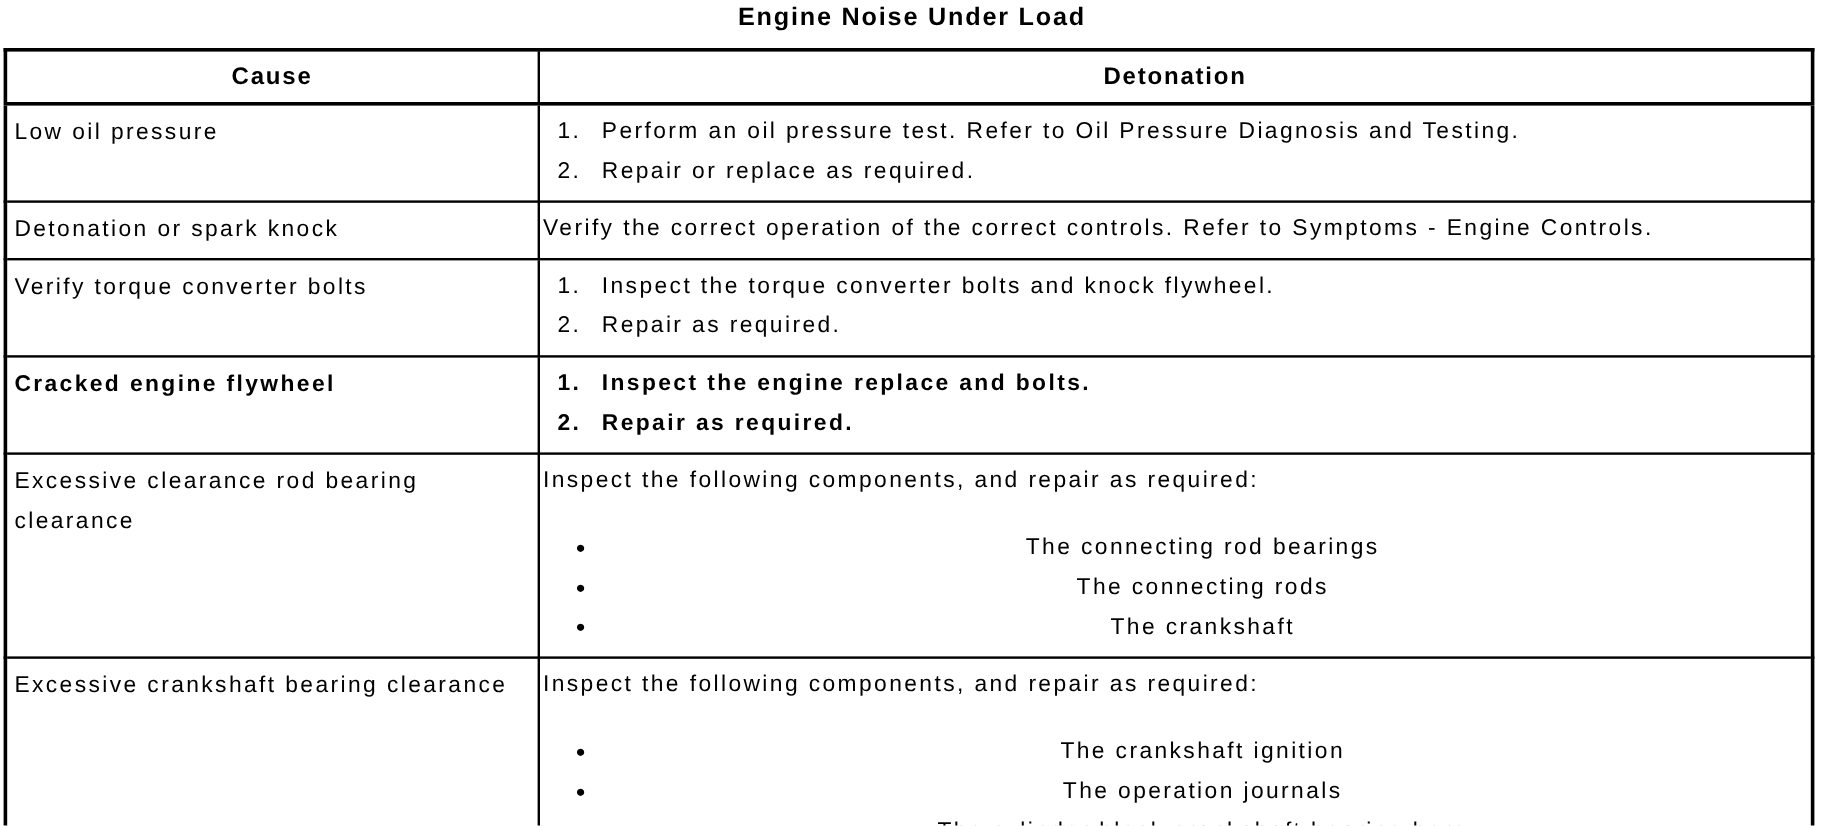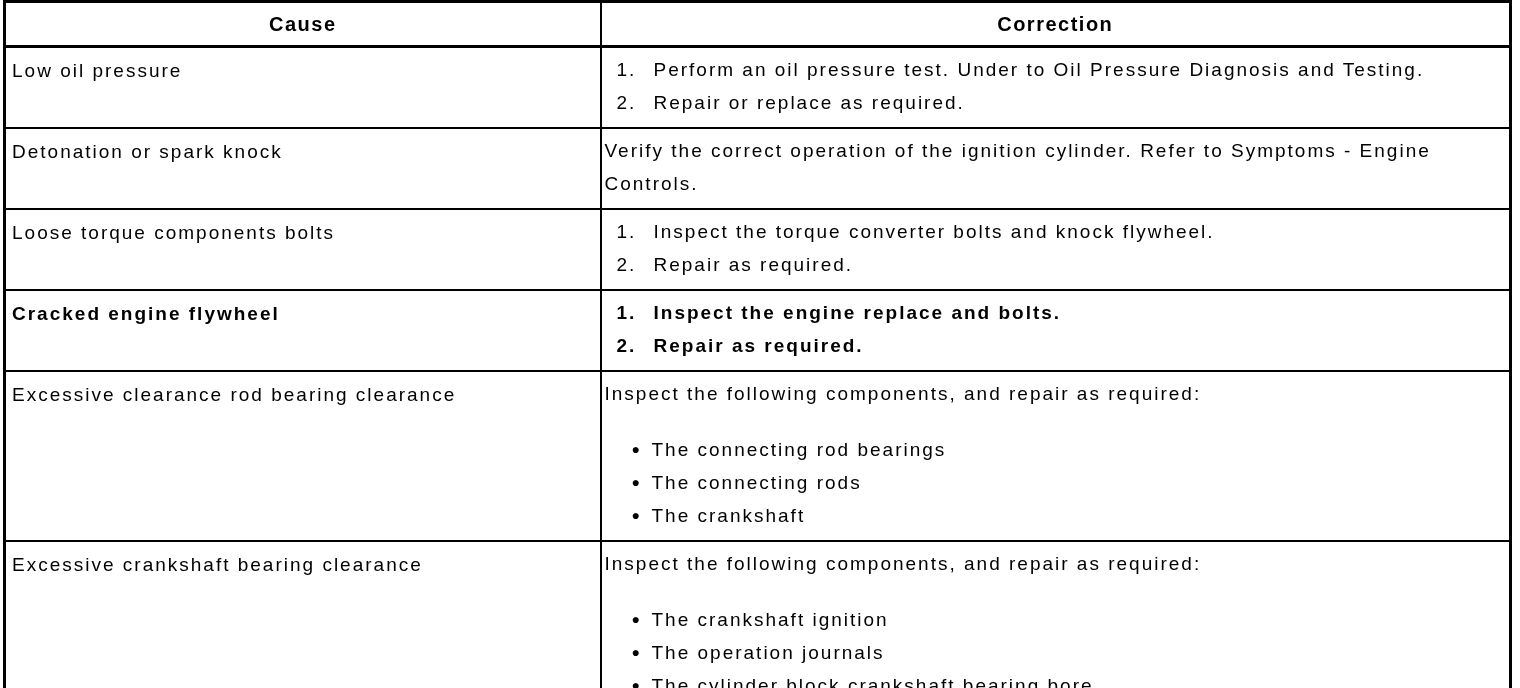--- a/index.html
+++ b/index.html
@@ -31,21 +31,21 @@
   table.diag-table { border-width: 3px; }
   .diag-table th {
     font-weight: bold;
     font-size: 20px;
     letter-spacing: 1.5px;
     text-align: center;
     vertical-align: middle;
     border-bottom-width: 3px;
     height: 43px;
   }
-  .col-cause { width: 596px; }
+  .col-cause { width: 444px; }
   .diag-table td {
     vertical-align: top;
     font-size: 19px;
     letter-spacing: 2px;
     line-height: 33px;
   }
   .cause-cell { padding: 6px 6px 6px 6px; }
   .correction-cell { padding: 5px 4px 8px 2px; }
   ol.steps {
     list-style: none;
@@ -62,20 +62,21 @@
     position: absolute;
     left: 0;
     top: 0;
     line-height: 33px;
   }
   .para { padding-left: 1px; }
   ul.bullets {
     list-style: none;
     margin-top: 23px;
     padding-left: 28px;
+    text-align: center;
   }
   ul.bullets > li {
     position: relative;
     padding-left: 20px;
   }
   ul.bullets > li::before {
     content: var(--bullet, "\25CF");
     position: absolute;
     left: 0;
     top: 0;
@@ -88,50 +89,51 @@
   tr.row-h2 { height: 40px; }
   tr.row-h3 { height: 75px; }
   tr.row-h4 { height: 75px; font-weight: bold; }
   tr.row-h5 { height: 160px; }
   tr.row-h6 { height: 169px; }
 </style>
 </head>
 <body>
 
 <div class="page">
+  <div class="title">Engine Noise Under Load</div>
   <table class="diag-table">
     <thead>
       <tr class="row-h0">
         <th class="col-cause">Cause</th>
-        <th class="col-correction">Correction</th>
+        <th class="col-correction">Detonation</th>
       </tr>
     </thead>
     <tbody id="table-body">
         <tr class="row-h1">
           <td class="cause-cell">
             <div>Low oil pressure</div>
           </td>
           <td class="correction-cell">
             <ol class="steps">
-              <li><span>Perform an oil pressure test. Under to Oil Pressure Diagnosis and Testing.</span></li>
+              <li><span>Perform an oil pressure test. Refer to Oil Pressure Diagnosis and Testing.</span></li>
               <li><span>Repair or replace as required.</span></li>
             </ol>
           </td>
         </tr>
         <tr class="row-h2">
           <td class="cause-cell">
             <div>Detonation or spark knock</div>
           </td>
           <td class="correction-cell">
-            <div class="para">Verify the correct operation of the ignition cylinder. Refer to Symptoms - Engine Controls.</div>
+            <div class="para">Verify the correct operation of the correct controls. Refer to Symptoms - Engine Controls.</div>
           </td>
         </tr>
         <tr class="row-h3">
           <td class="cause-cell">
-            <div>Loose torque components bolts</div>
+            <div>Verify torque converter bolts</div>
           </td>
           <td class="correction-cell">
             <ol class="steps">
               <li><span>Inspect the torque converter bolts and knock flywheel.</span></li>
               <li><span>Repair as required.</span></li>
             </ol>
           </td>
         </tr>
         <tr class="row-h4">
           <td class="cause-cell">

